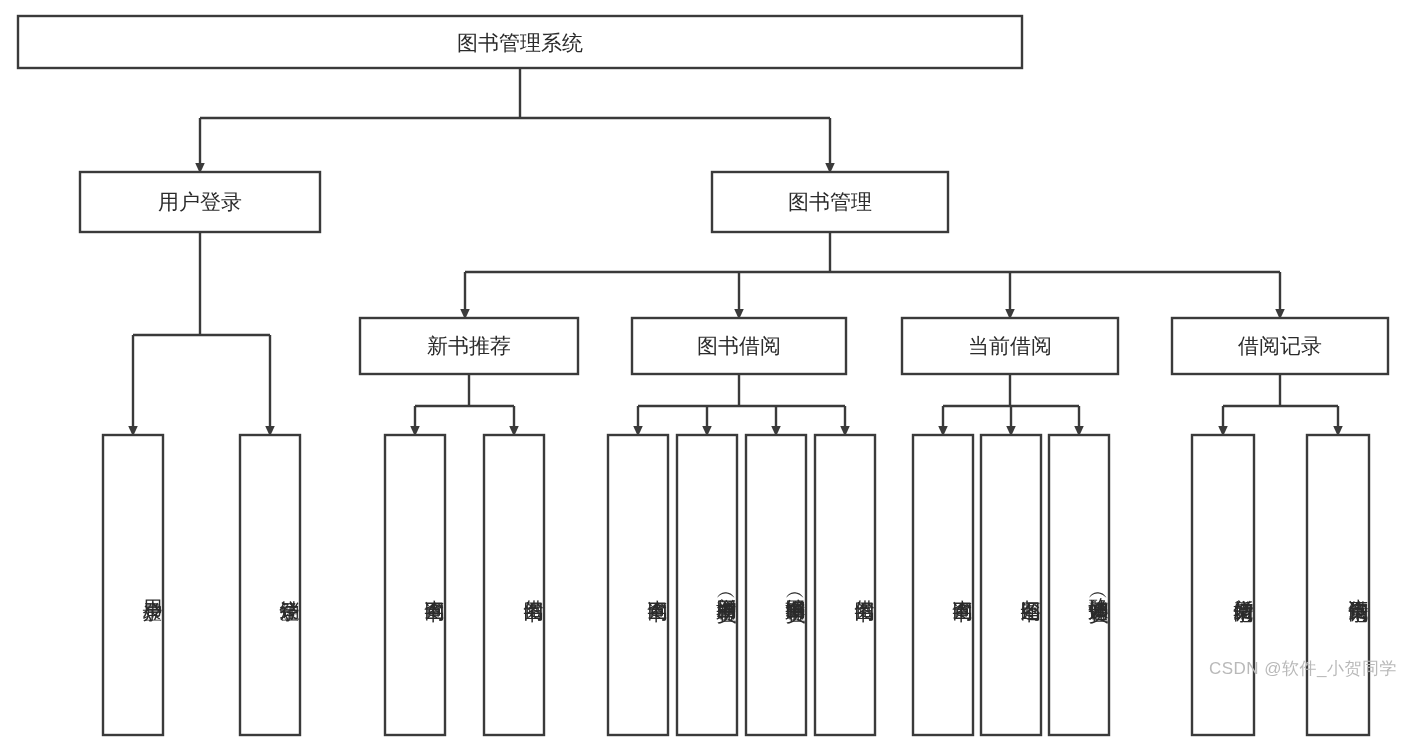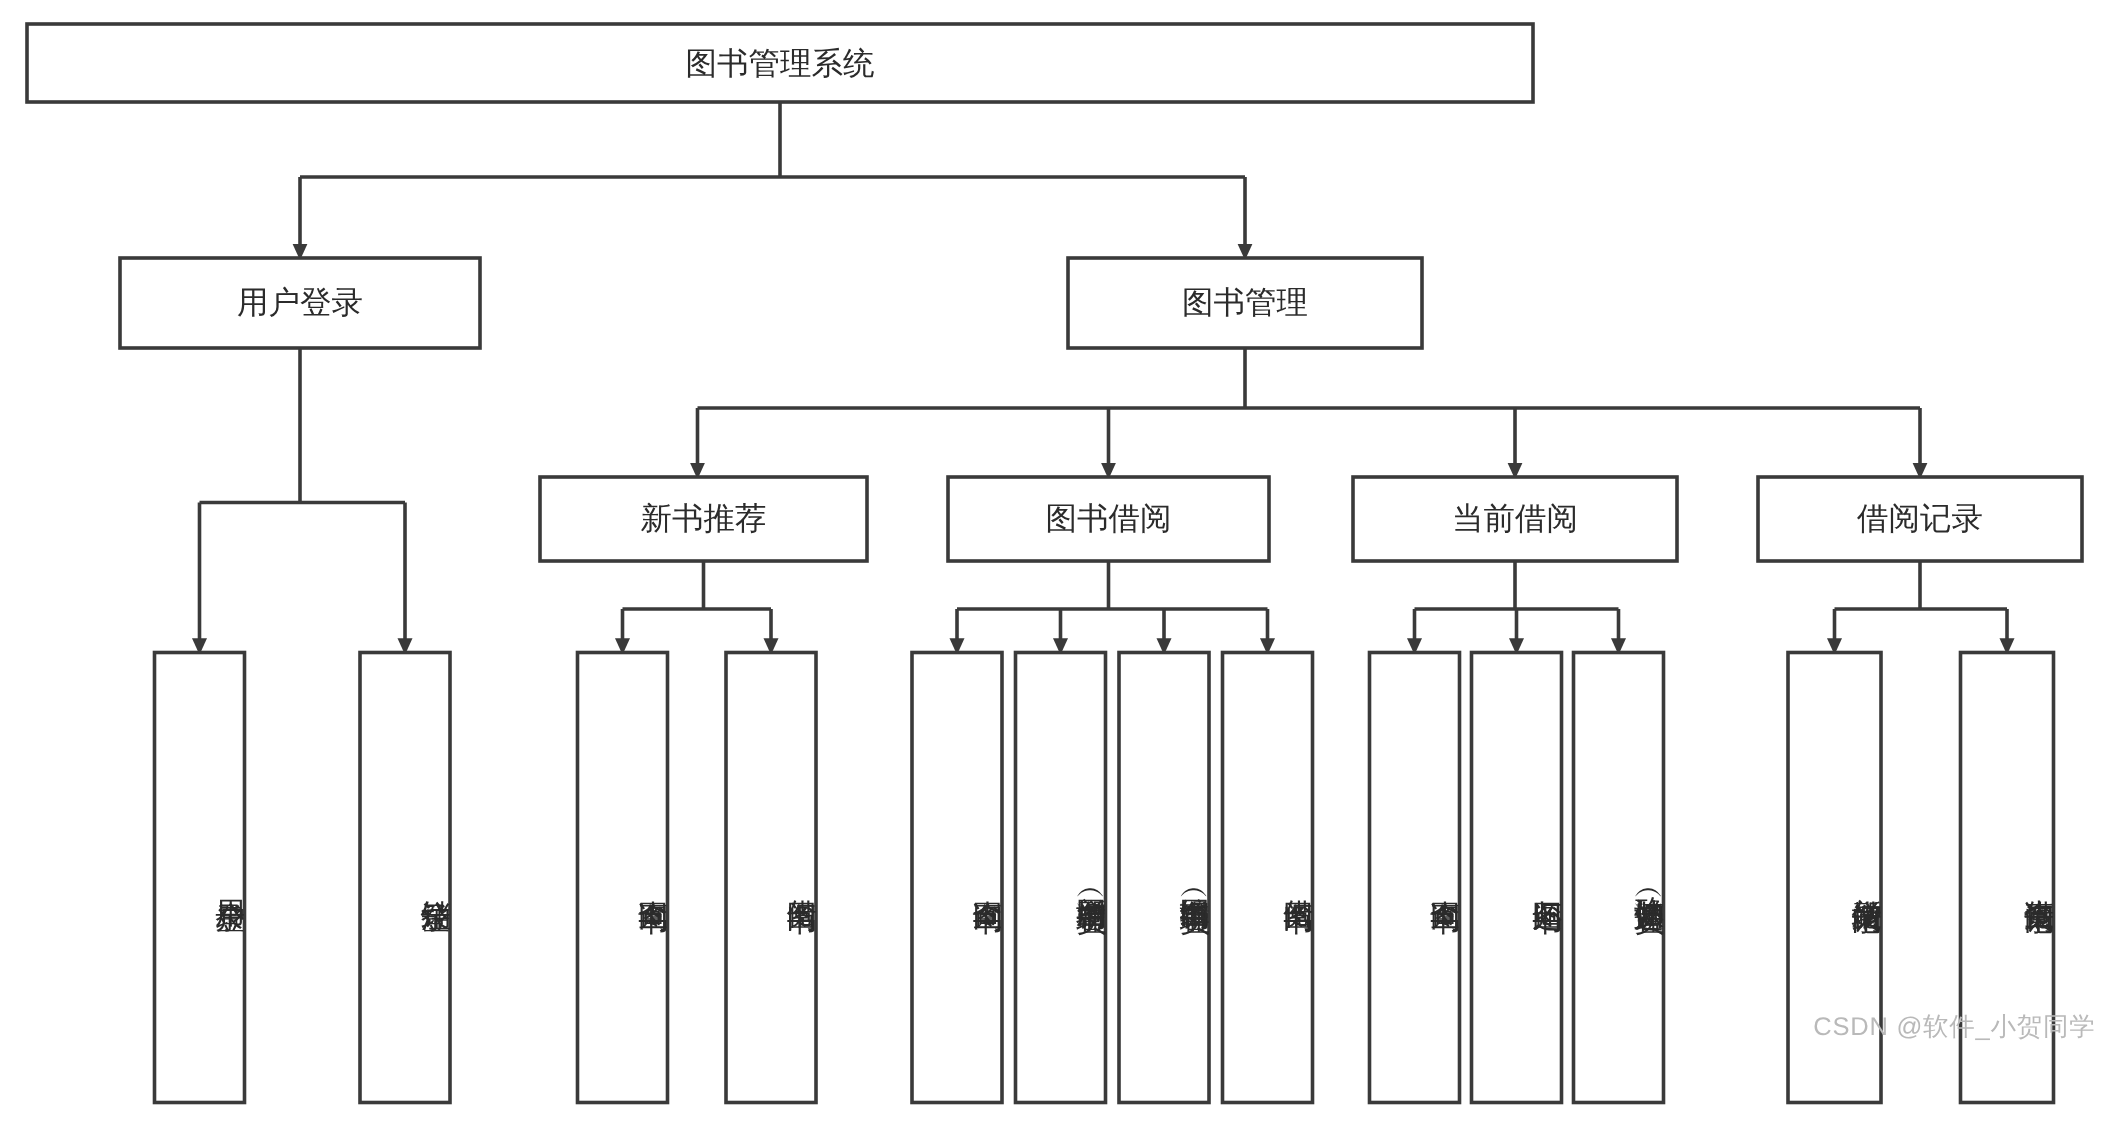--- a/index.html
+++ b/index.html
@@ -57,21 +57,21 @@
     stroke: #3a3a3a;
     stroke-width: 2.4;
     fill: none;
   }
   .arrow-head {
     fill: #3a3a3a;
   }
   .watermark {
     position: absolute;
     right: 8px;
-    bottom: 4px;
+    bottom: 20px;
     color: #b9b9b9;
     font-size: 17px;
     font-family: "Liberation Sans", "DejaVu Sans", sans-serif;
     letter-spacing: 0.5px;
     white-space: nowrap;
     margin-top: 18px;
   }
 </style>
 </head>
 <body>

